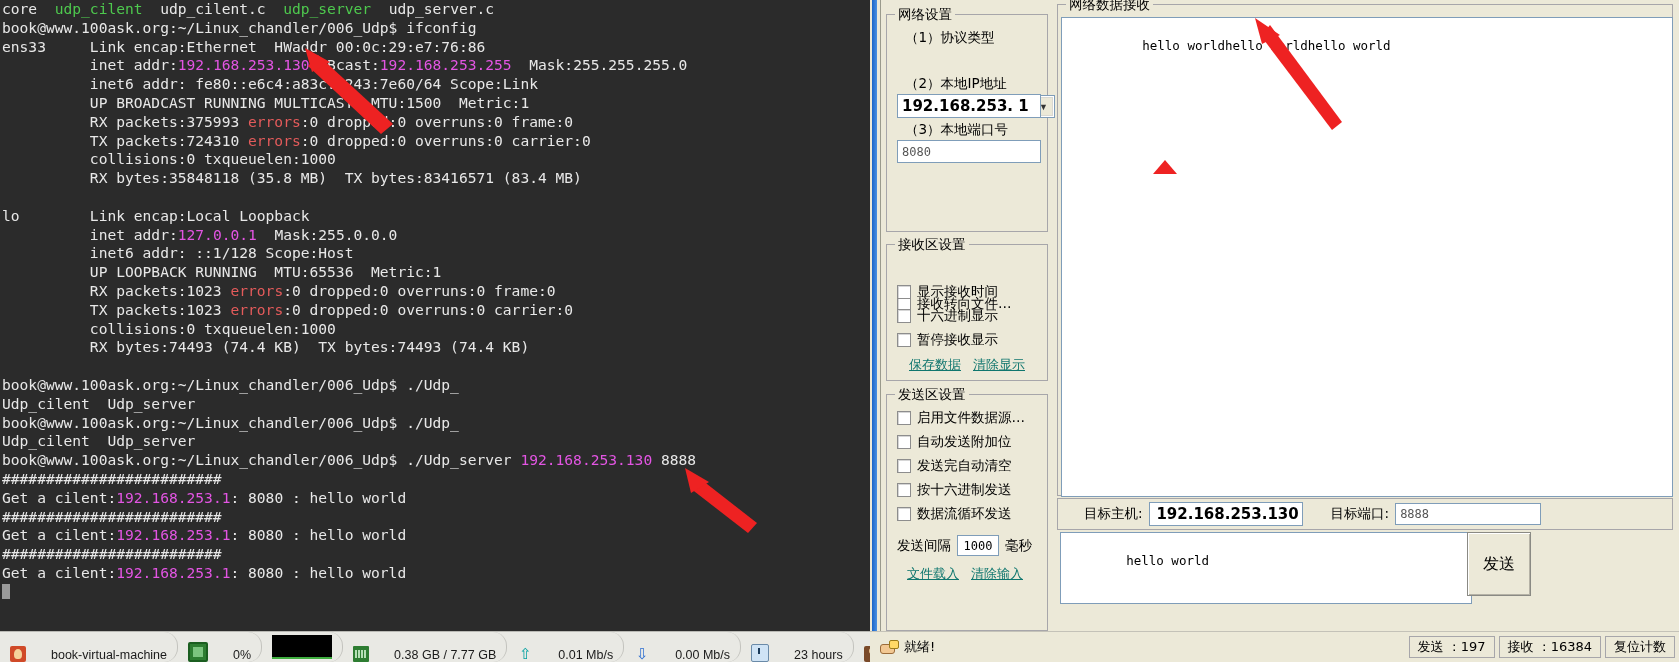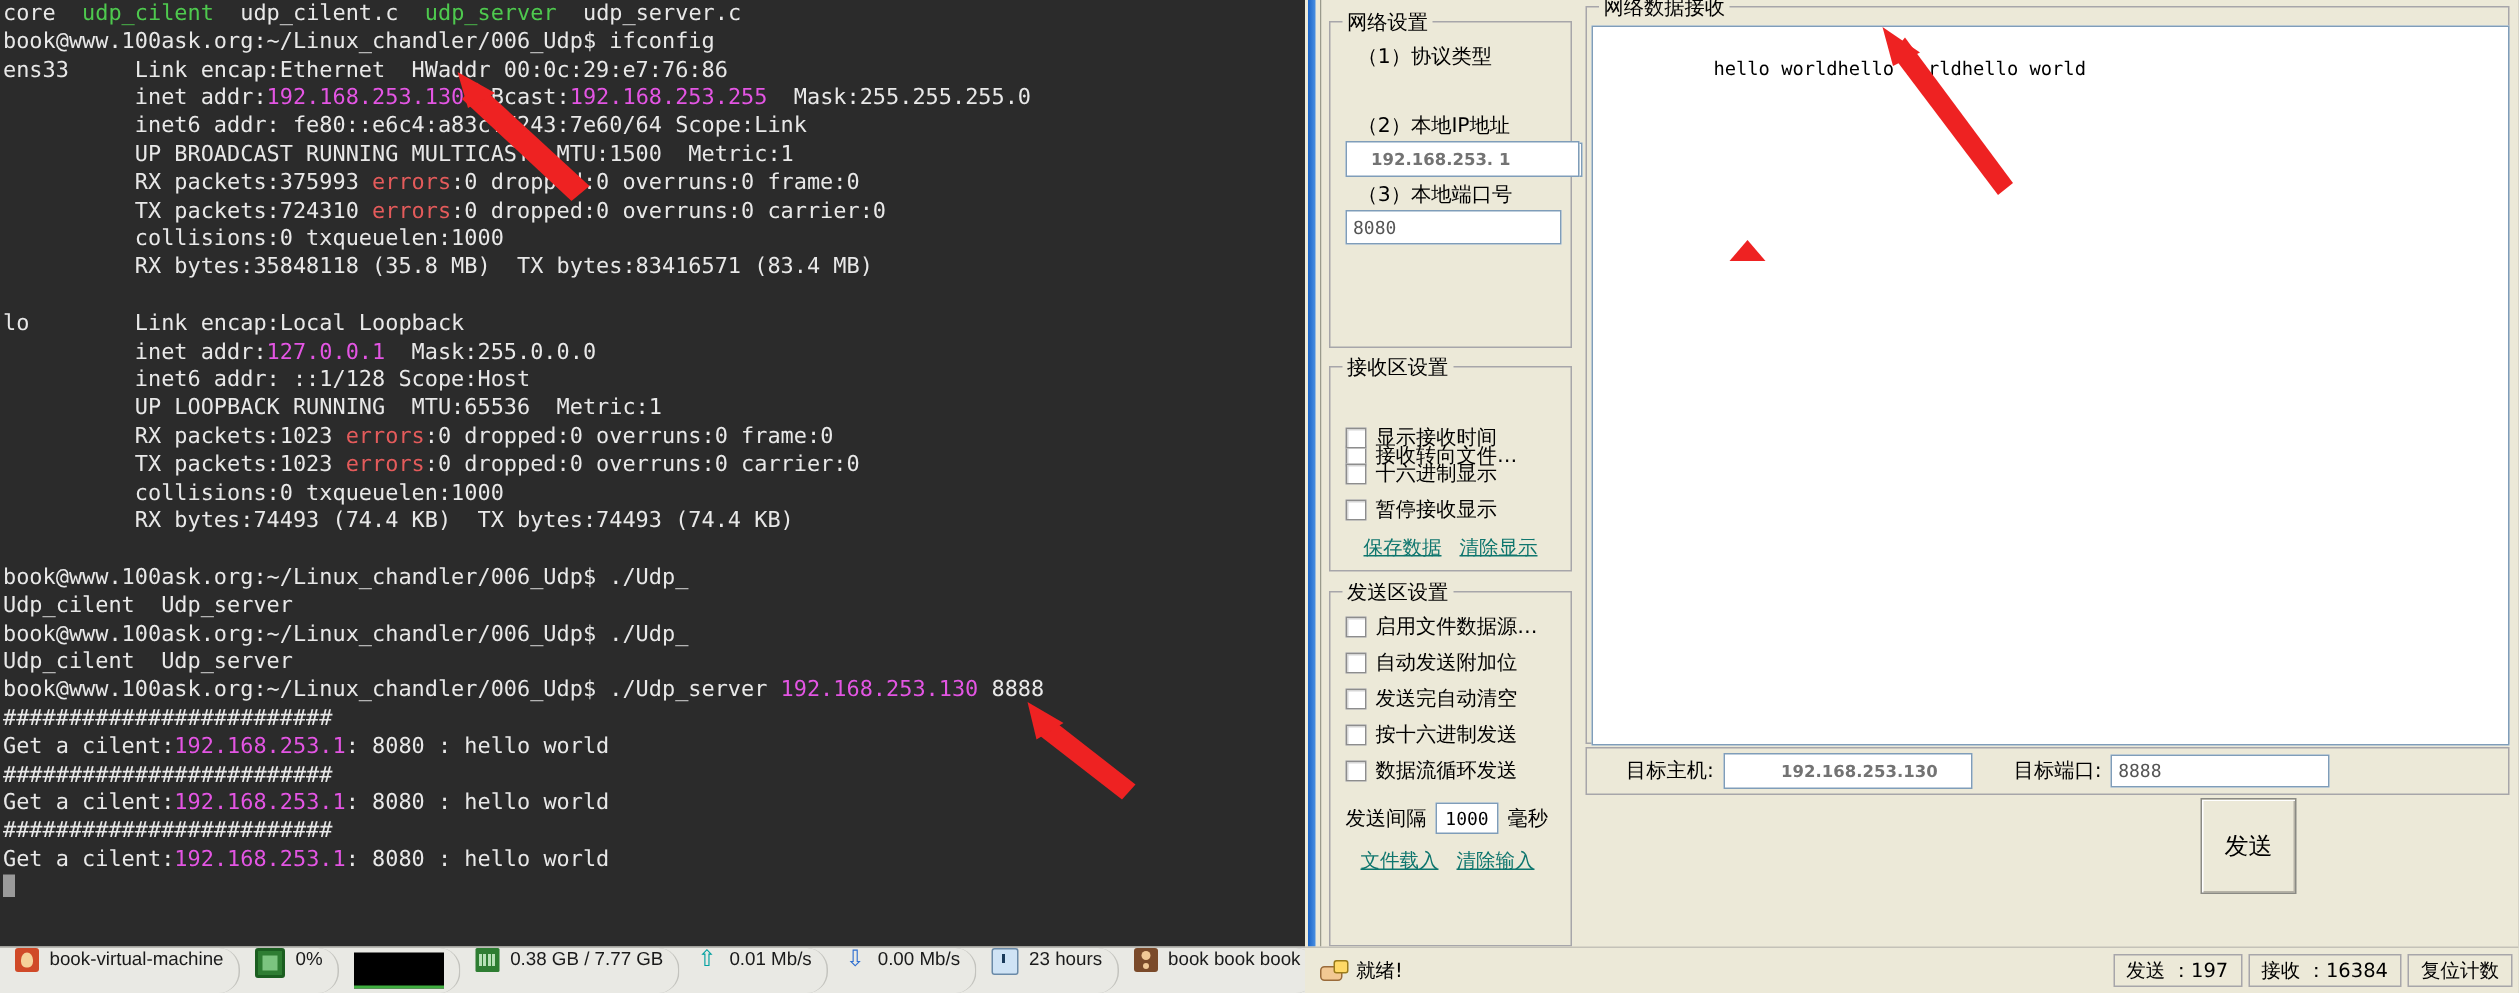--- a/index.html
+++ b/index.html
@@ -29,21 +29,21 @@
   .cursor{display:inline-block;width:8px;height:15px;background:#9a9a9a;vertical-align:-2px;}
 
   
   .term-status{
     position:absolute;left:0;bottom:0;width:870px;height:30px;
     background:#e9e9e4;border-top:1px solid #b9b9b4;
     display:flex;align-items:stretch;
     font-size:12.5px;color:#1a1a1a;
   }
   .ts-cell{
-    display:flex;align-items:flex-start;gap:7px;
+    display:flex;align-items:flex-end;gap:25px;
     padding:0 10px;border-right:1px solid #c3c3be;
     white-space:nowrap;
     border-radius:14px;
   }
   .ts-ico{width:16px;height:16px;display:inline-block;flex:none;position:relative;}
   .ico-vm{background:#d04a28;border-radius:2px;}
   .ico-vm:after{content:"";position:absolute;left:4px;top:3px;width:8px;height:10px;
     background:#f5d29a;border-radius:50% 50% 40% 40%;}
   .ico-cpu{background:#2e7d32;border:2px solid #1b5e20;border-radius:2px;}
   .ico-cpu:after{content:"";position:absolute;left:3px;top:3px;right:3px;bottom:3px;background:#7cc47f;}
@@ -93,22 +93,22 @@
     position:absolute;background:#fff;border:1px solid #7f9db9;height:21px;
     display:flex;align-items:center;font-size:13px;color:#3a3a3a;padding-left:8px;
   }
   .sel .arrow{
     position:absolute;right:1px;top:1px;width:17px;height:17px;background:#ece9d8;
     border:1px solid #d9d8d2;display:flex;align-items:center;justify-content:center;
     font-size:9px;color:#333;
   }
   .ipbox{
     position:absolute;background:#fff;border:1px solid #7f9db9;height:22px;
-    display:flex;align-items:center;font-size:11px;font-weight:bold;color:#737373;
-    padding-left:16px;letter-spacing:0px;
+    display:flex;align-items:center;font-size:15px;font-weight:bold;color:#000000;
+    padding-left:4px;letter-spacing:0px;
     font-family:"DejaVu Sans","Liberation Sans",sans-serif;
   }
   .txtbox{
     position:absolute;background:#fff;border:1px solid #7f9db9;height:21px;
     display:flex;align-items:center;font-size:12px;color:#555;padding-left:4px;
     font-family:"DejaVu Sans Mono","Liberation Mono",monospace;
   }
   .btn-big{
     position:absolute;background:#ece9d8;border:1px solid #8a8a84;
     box-shadow:inset 1px 1px 0 #fff, inset -1px -1px 0 #b5b2a6;
@@ -341,20 +341,23 @@
         <span class="lbl" style="margin-left:26px;">目标主机:</span>
         <span class="ipbox" style="position:relative;left:0;margin-left:6px;width:148px;height:22px;justify-content:center;">
           <span>192.168.253.130</span>
         </span>
         <span class="lbl" style="margin-left:28px;">目标端口:</span>
         <span class="txtbox" style="position:relative;left:0;margin-left:6px;width:140px;height:20px;">
           <span>8888</span>
         </span>
       </div>
 
+      <div class="send-area">
+        <span>hello world</span>
+      </div>
 
       <div class="send-btn">
         <span>发送</span>
       </div>
     </div>
 
     <div class="app-status">
       <div class="as-ready">
         <span class="hand-ico"></span>
         <span>就绪!</span>

